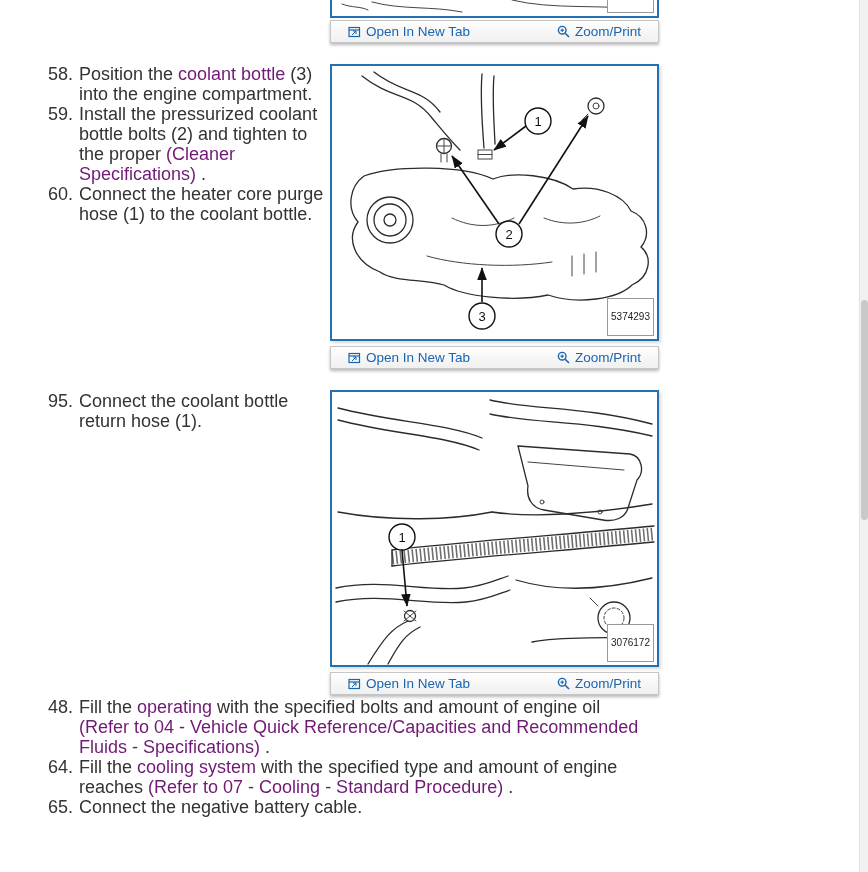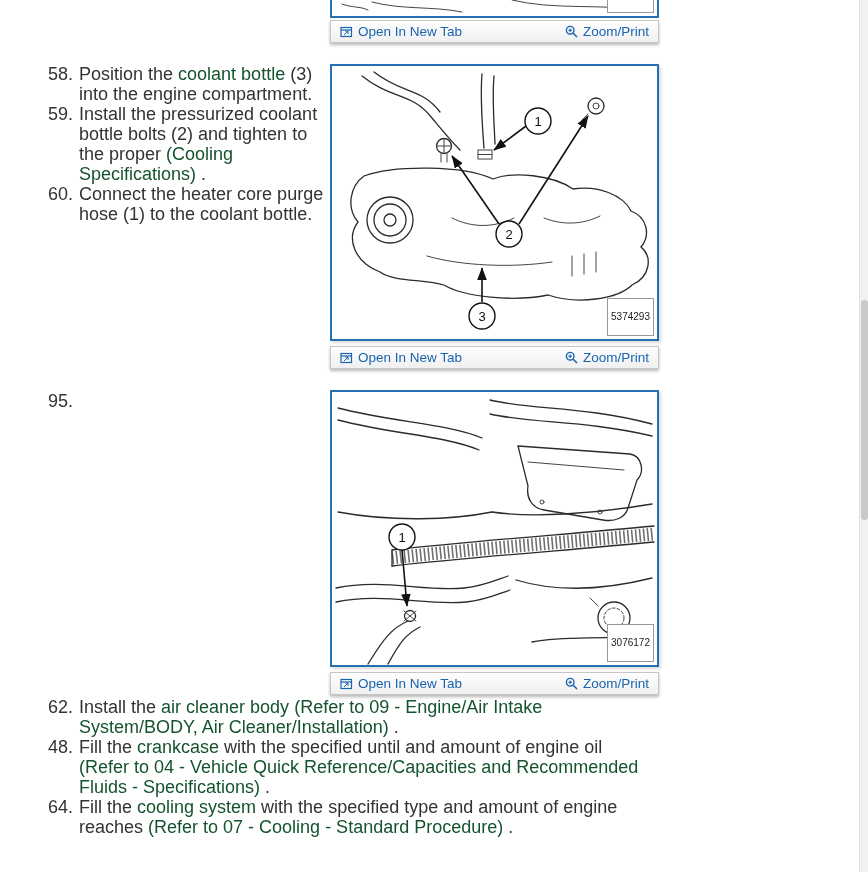--- a/index.html
+++ b/index.html
@@ -12,21 +12,21 @@
   .page { position:relative; width:868px; height:872px; background:#ffffff; }
 
   
   .steps { position:absolute; }
   .steps-1 { left:48px; top:64px;  width:276px; }
   .steps-2 { left:48px; top:391px; width:276px; }
   .steps-3 { left:48px; top:697px; width:592px; }
   .step { display:flex; font-size:18px; line-height:20px; }
   .step .num { flex:none; width:24px; text-align:right; margin-right:7px; }
   .step .body { flex:1; }
-  .lnk { color:#14532d; text-decoration:none; cursor:pointer; }
+  .lnk { color:#701a75; text-decoration:none; cursor:pointer; }
 
   
   .figure-box {
     position:absolute; left:330px; width:329px;
     border:2px solid #2470b3; background:#ffffff;
     box-shadow:2px 2px 3px rgba(0,0,0,0.15);
   }
   .figure-partial {
     position:absolute; left:330px; top:0; width:329px; height:18px;
     border-left:2px solid #2470b3; border-right:2px solid #2470b3;
@@ -41,21 +41,21 @@
   }
   .fig-svg { display:block; }
 
   
   .toolbar {
     position:absolute; left:330px; width:329px; height:23px;
     border:1px solid #c6c6c6;
     background:linear-gradient(#fefefe,#f0f0f0);
     box-shadow:0 2px 3px rgba(0,0,0,0.28);
     display:flex; justify-content:space-between; align-items:center;
-    padding:0 9px;
+    padding:0 17px;
   }
   .tb-1 { top:20px; }
   .tb-2 { top:346px; }
   .tb-3 { top:672px; }
   .tb-link {
     display:inline-flex; align-items:center; gap:5px;
     color:#1a64b0; font-size:13.5px; text-decoration:none; cursor:pointer;
   }
   .tb-icon { display:block; }
 
@@ -110,21 +110,21 @@
     </a>
   </div>
 
   <div class="steps steps-1">
     <div class="step">
       <span class="num">58.</span>
       <span class="body"><span>Position the </span><a class="lnk">coolant bottle</a><span> (3) into the engine compartment.</span></span>
     </div>
     <div class="step">
       <span class="num">59.</span>
-      <span class="body"><span>Install the pressurized coolant bottle bolts (2) and tighten to the proper </span><a class="lnk">(Cooling Specifications)</a><span> .</span></span>
+      <span class="body"><span>Install the pressurized coolant bottle bolts (2) and tighten to the proper </span><a class="lnk">(Cleaner Specifications)</a><span> .</span></span>
     </div>
     <div class="step">
       <span class="num">60.</span>
       <span class="body"><span>Connect the heater core purge hose (1) to the coolant bottle.</span></span>
     </div>
   </div>
 
   <div class="figure-box fig-2">
     <svg class="fig-svg" width="325" height="273" viewBox="0 0 325 273">
       <defs>
@@ -198,20 +198,21 @@
         <line x1="3.4" y1="5.2" x2="7" y2="5.2" stroke="currentColor" stroke-width="1.1"></line>
         <line x1="5.2" y1="3.4" x2="5.2" y2="7" stroke="currentColor" stroke-width="1.1"></line>
       </svg>
       <span>Zoom/Print</span>
     </a>
   </div>
 
   <div class="steps steps-2">
     <div class="step">
       <span class="num">95.</span>
+      <span class="body"><span>Connect the coolant bottle return hose (1).</span></span>
     </div>
   </div>
 
   <div class="figure-box fig-3">
     <svg class="fig-svg" width="325" height="273" viewBox="0 0 325 273">
       <defs>
         <marker id="ahB" markerWidth="10" markerHeight="8" refX="7.5" refY="3" orient="auto">
           <path d="M0,0 L8,3 L0,6 Z" fill="#111"></path>
         </marker>
       </defs>
@@ -274,30 +275,30 @@
         <line x1="8.2" y1="8.2" x2="12" y2="12" stroke="currentColor" stroke-width="1.6"></line>
         <line x1="3.4" y1="5.2" x2="7" y2="5.2" stroke="currentColor" stroke-width="1.1"></line>
         <line x1="5.2" y1="3.4" x2="5.2" y2="7" stroke="currentColor" stroke-width="1.1"></line>
       </svg>
       <span>Zoom/Print</span>
     </a>
   </div>
 
   <div class="steps steps-3">
     <div class="step">
-      <span class="num">62.</span>
-      <span class="body"><span>Install the </span><a class="lnk">air cleaner body</a><span> </span><a class="lnk">(Refer to 09 - Engine/Air Intake System/BODY, Air Cleaner/Installation)</a><span> .</span></span>
-    </div>
-    <div class="step">
       <span class="num">48.</span>
-      <span class="body"><span>Fill the </span><a class="lnk">crankcase</a><span> with the specified until and amount of engine oil </span><a class="lnk">(Refer to 04 - Vehicle Quick Reference/Capacities and Recommended Fluids - Specifications)</a><span> .</span></span>
+      <span class="body"><span>Fill the </span><a class="lnk">operating</a><span> with the specified bolts and amount of engine oil </span><a class="lnk">(Refer to 04 - Vehicle Quick Reference/Capacities and Recommended Fluids - Specifications)</a><span> .</span></span>
     </div>
     <div class="step">
       <span class="num">64.</span>
       <span class="body"><span>Fill the </span><a class="lnk">cooling system</a><span> with the specified type and amount of engine reaches </span><a class="lnk">(Refer to 07 - Cooling - Standard Procedure)</a><span> .</span></span>
     </div>
+    <div class="step">
+      <span class="num">65.</span>
+      <span class="body"><span>Connect the negative battery cable.</span></span>
+    </div>
   </div>
 
   <div class="scroll-track">
     <div class="scroll-thumb"></div>
   </div>
 
 </div>
 
 </body></html>

